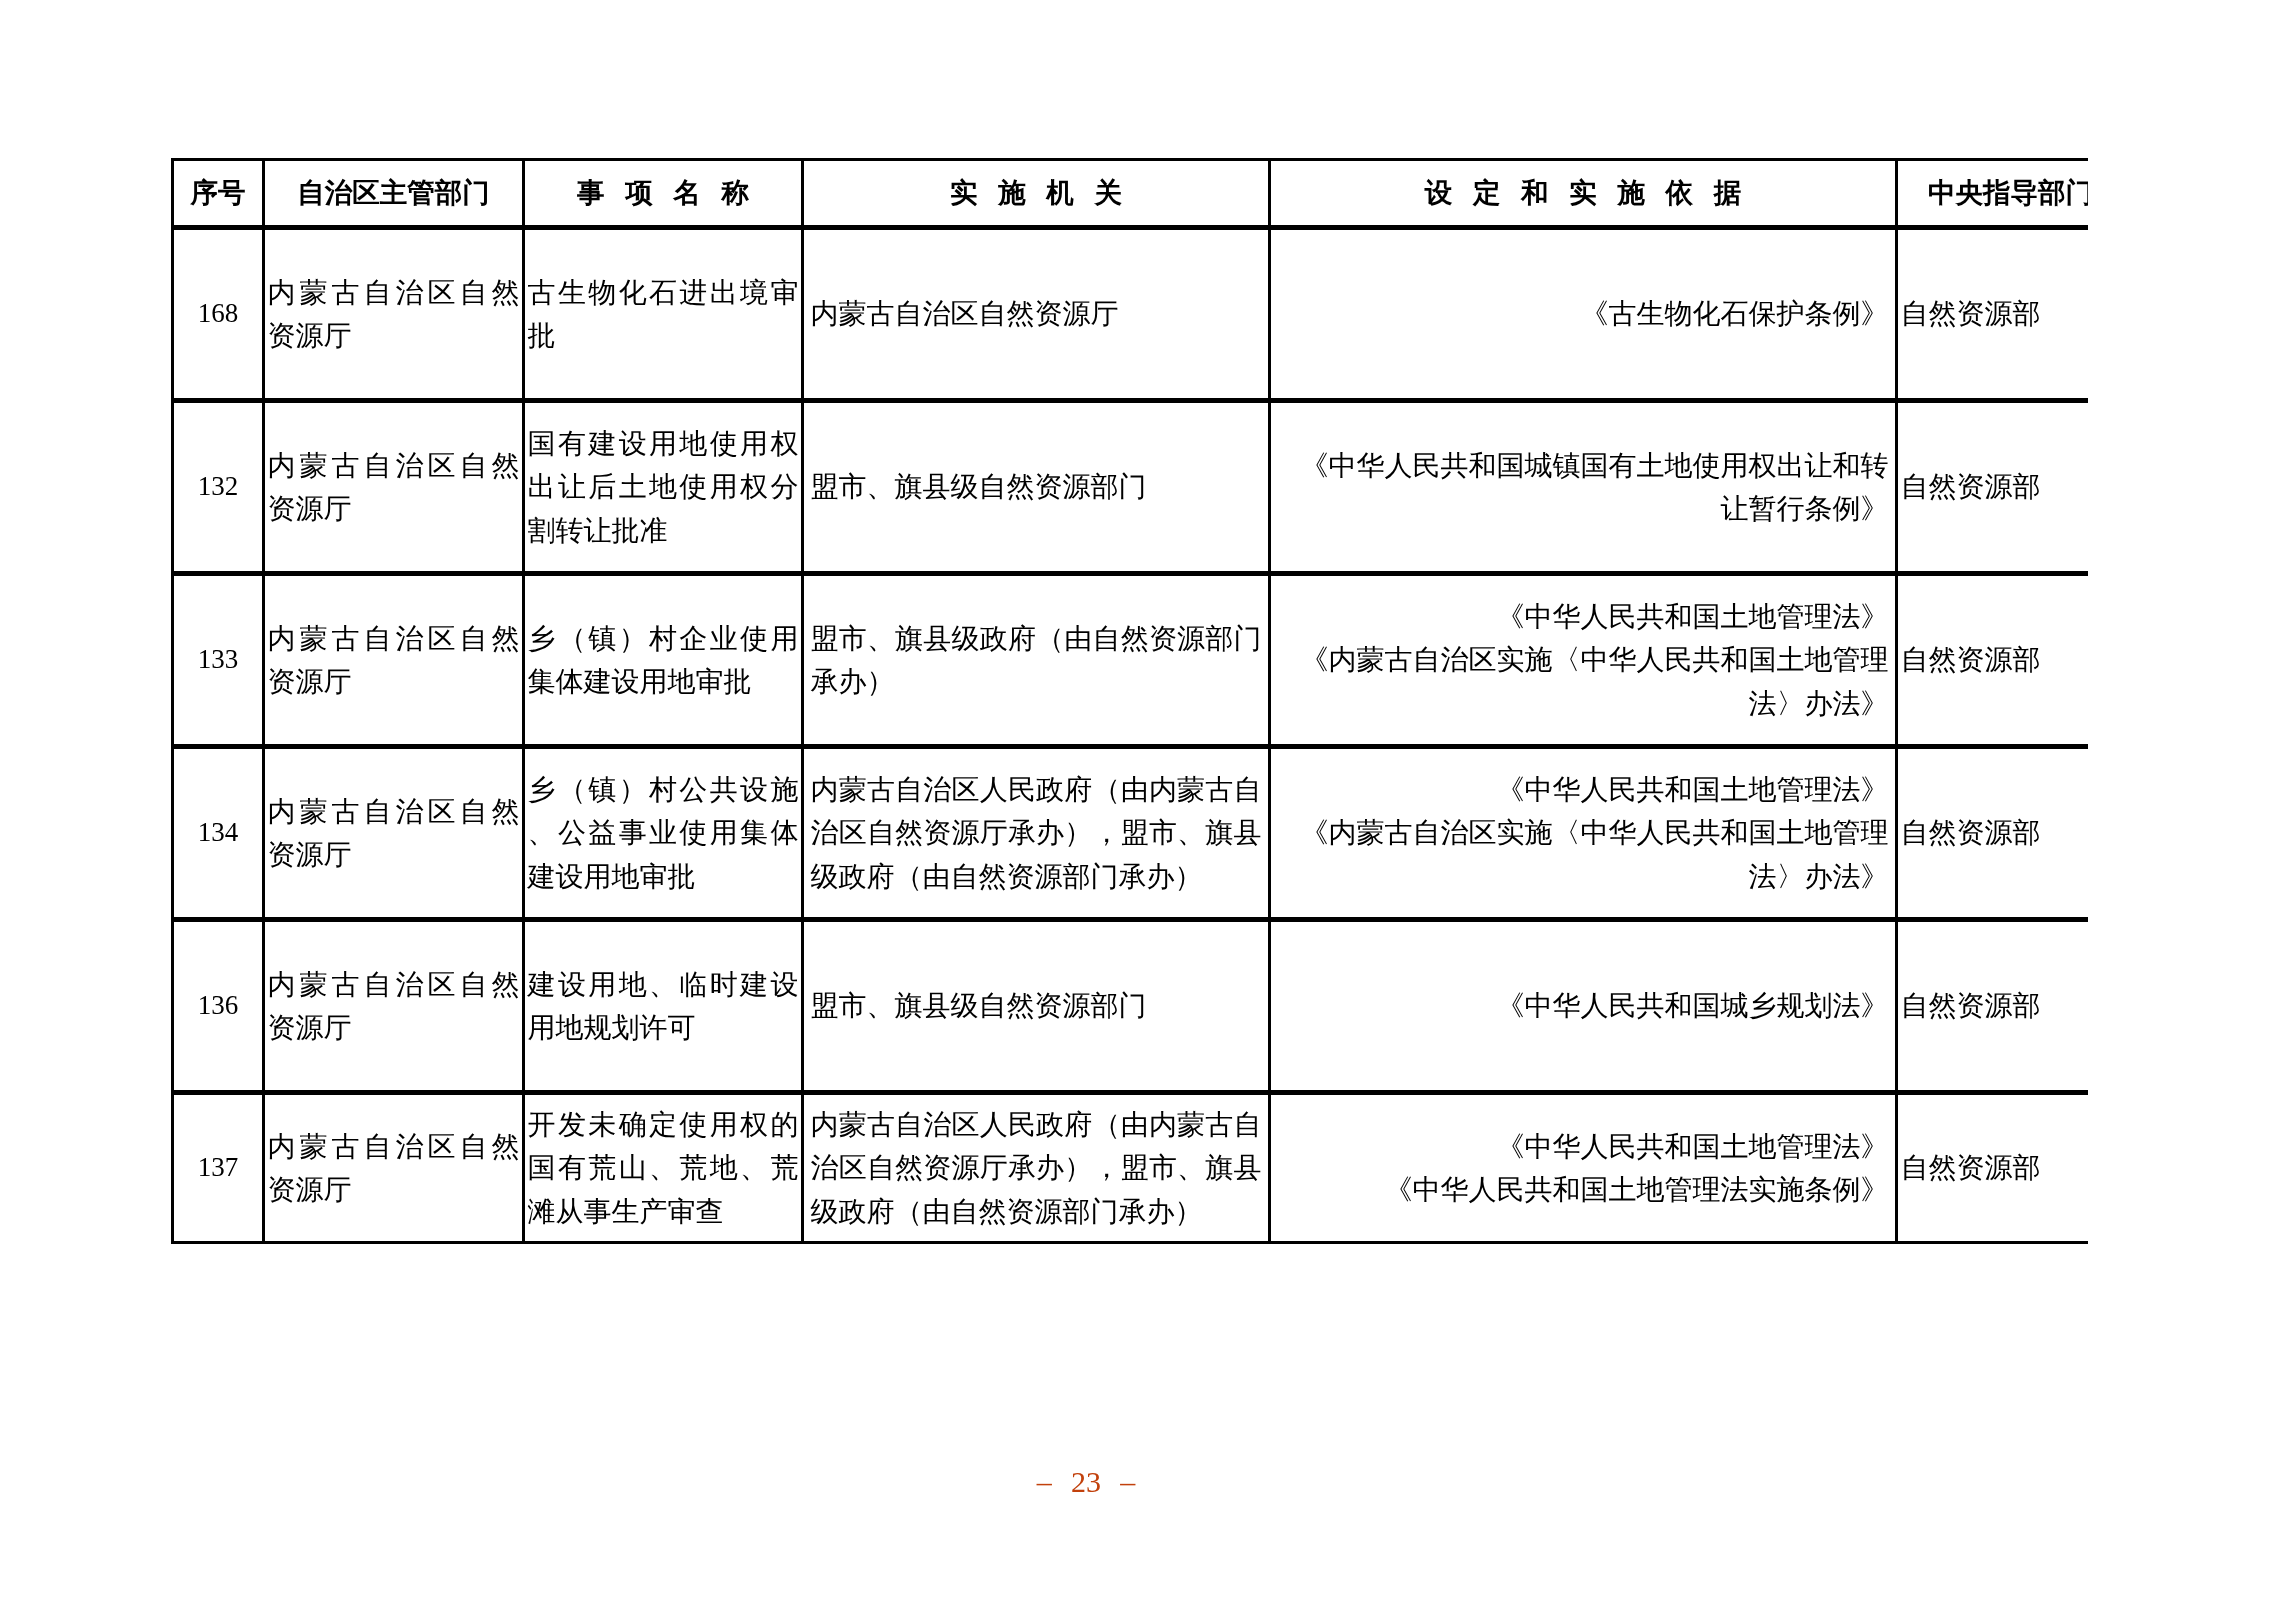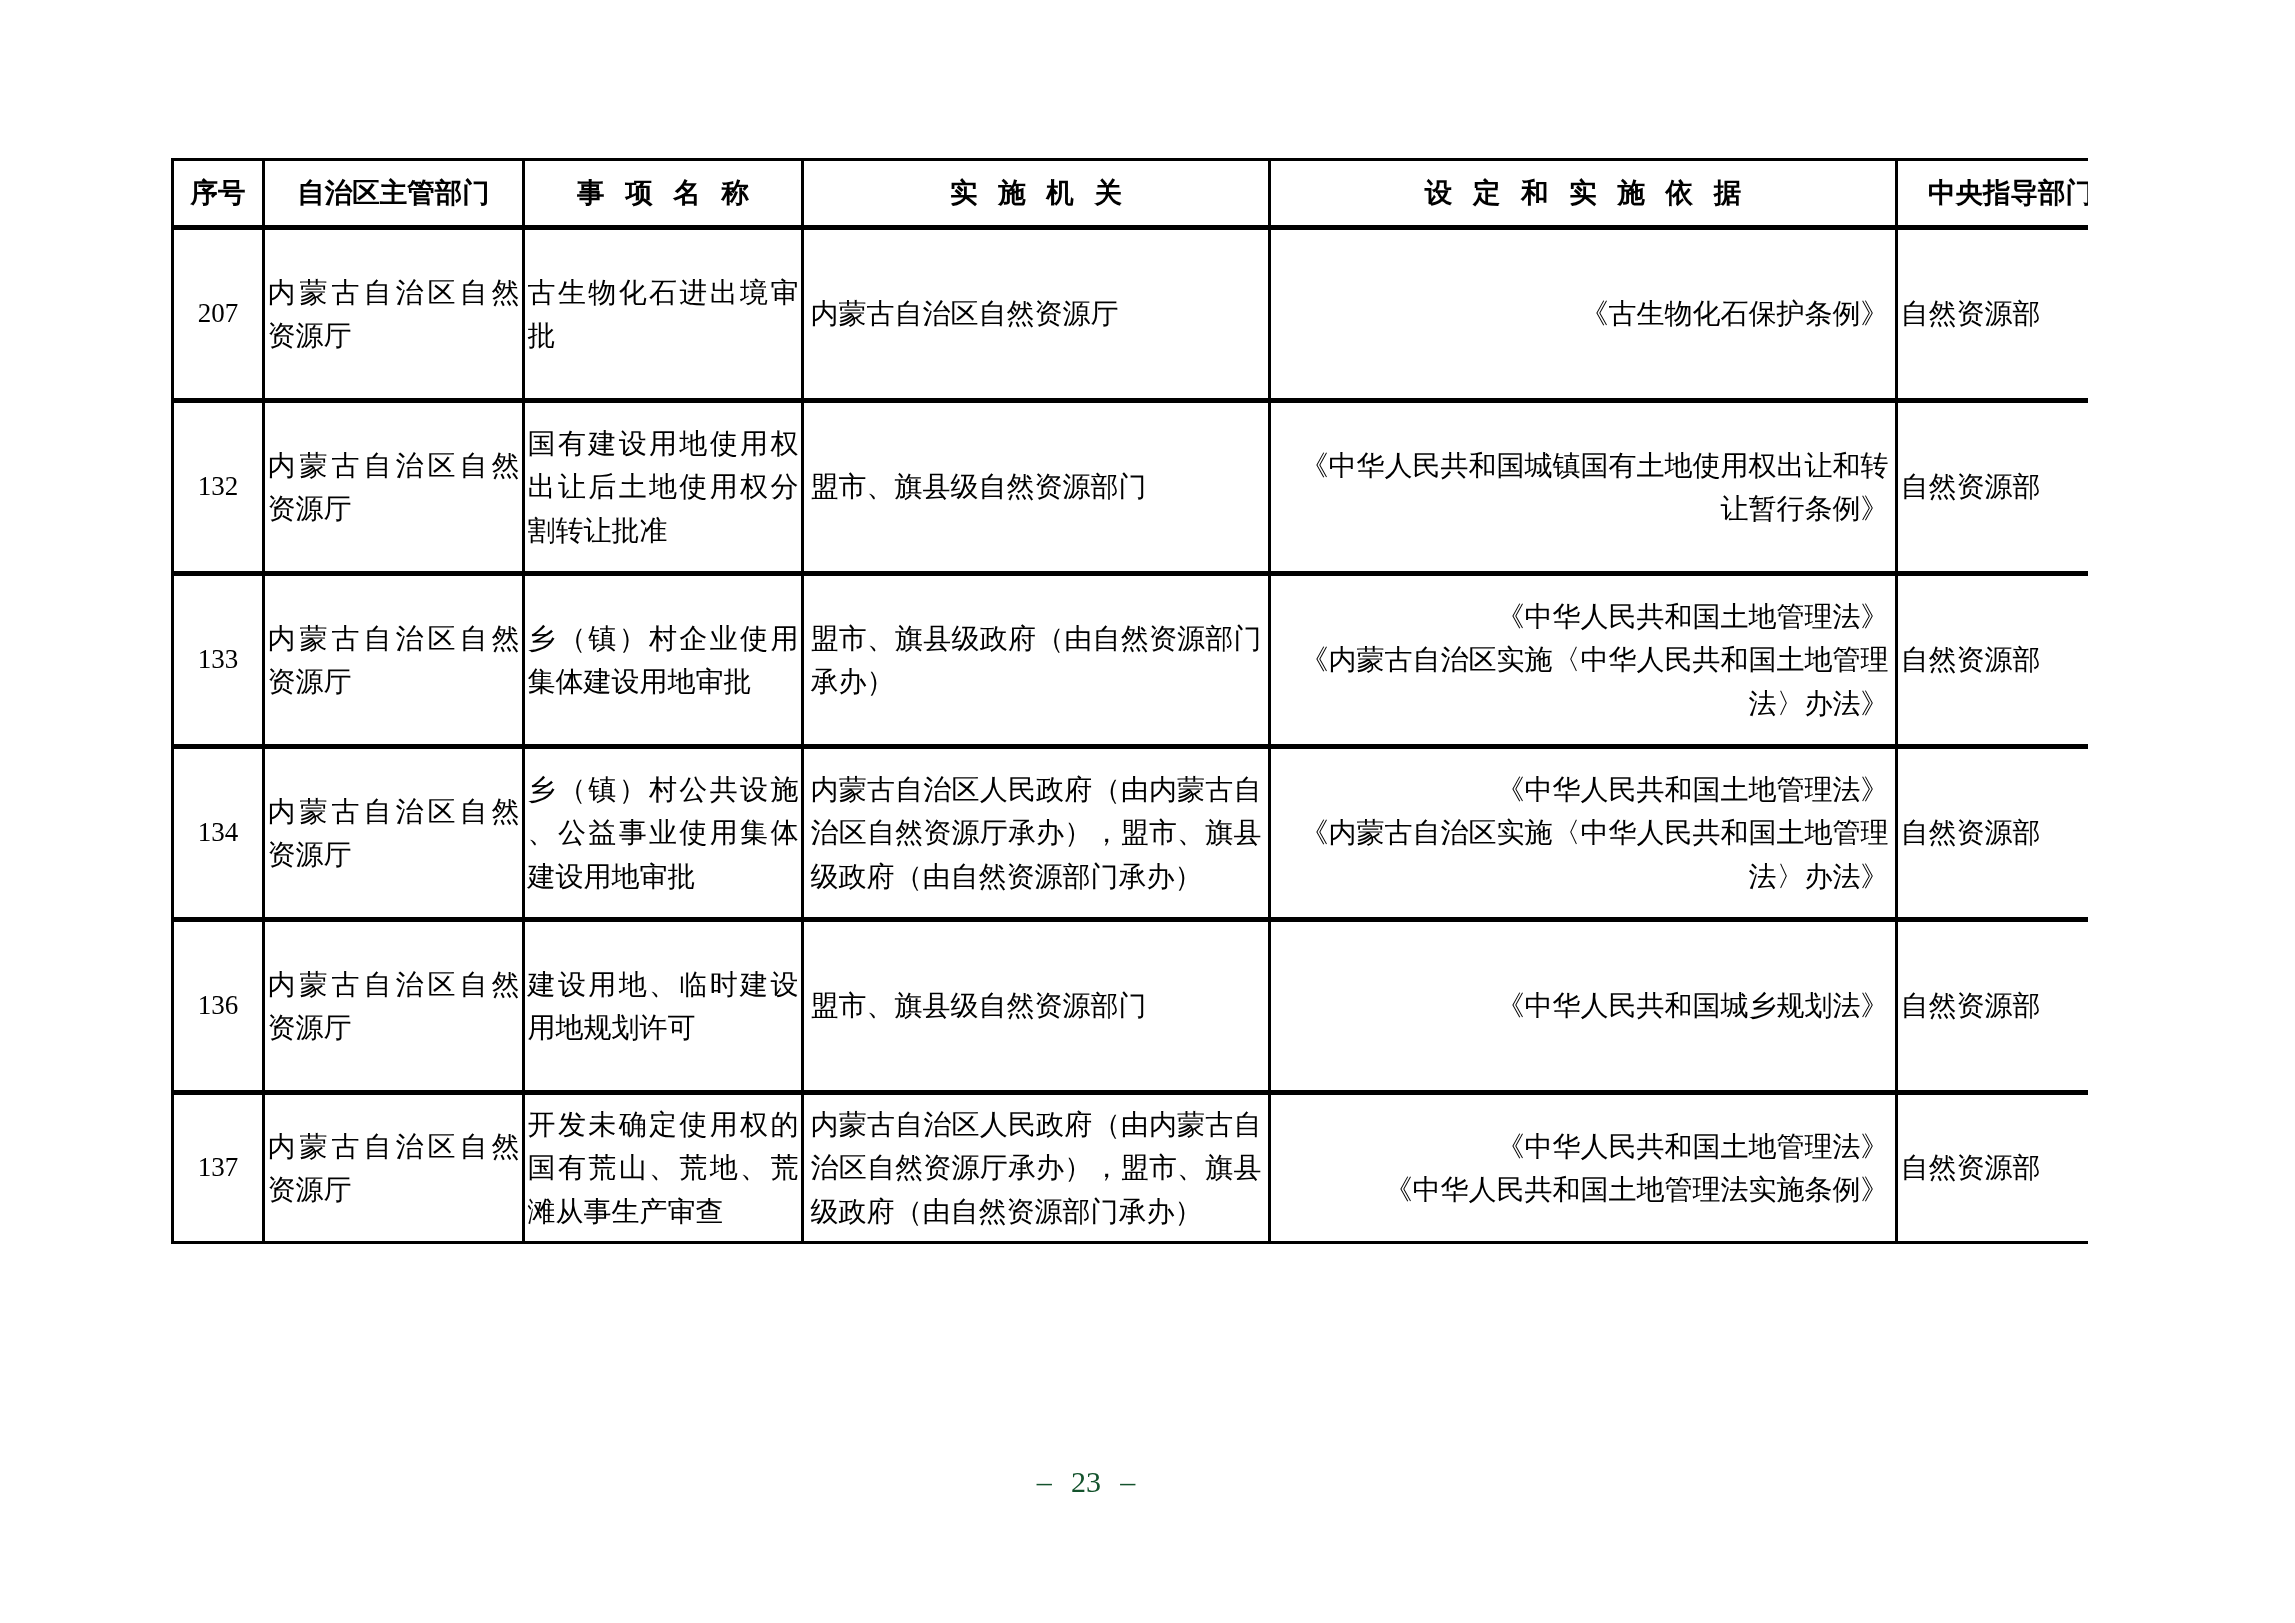--- a/index.html
+++ b/index.html
@@ -86,21 +86,21 @@
   td.central {
   }
   .page-number {
     position: absolute;
     top: 1465px;
     left: 0;
     width: 2172px;
     text-align: center;
     font-size: 30px;
     word-spacing: 11.8px;
-    color: #14532d;
+    color: #c2410c;
   }
 </style>
 </head>
 <body>
 
 <div class="page">
 
   <table class="doc-table">
     <colgroup>
       <col class="c-seq">
@@ -115,21 +115,21 @@
         <th>序号</th>
         <th>自治区主管部门</th>
         <th>事 项 名 称</th>
         <th>实 施 机 关</th>
         <th>设 定 和 实 施 依 据</th>
         <th>中央指导部门</th>
       </tr>
     </thead>
     <tbody>
       <tr>
-        <td class="seq">207</td>
+        <td class="seq">168</td>
         <td class="dept">内蒙古自治区自然资源厅</td>
         <td class="item">古生物化石进出境审批</td>
         <td class="agency">内蒙古自治区自然资源厅</td>
         <td class="basis">《古生物化石保护条例》</td>
         <td class="central">自然资源部</td>
       </tr>
       <tr>
         <td class="seq">132</td>
         <td class="dept">内蒙古自治区自然资源厅</td>
         <td class="item">国有建设用地使用权出让后土地使用权分割转让批准</td>

